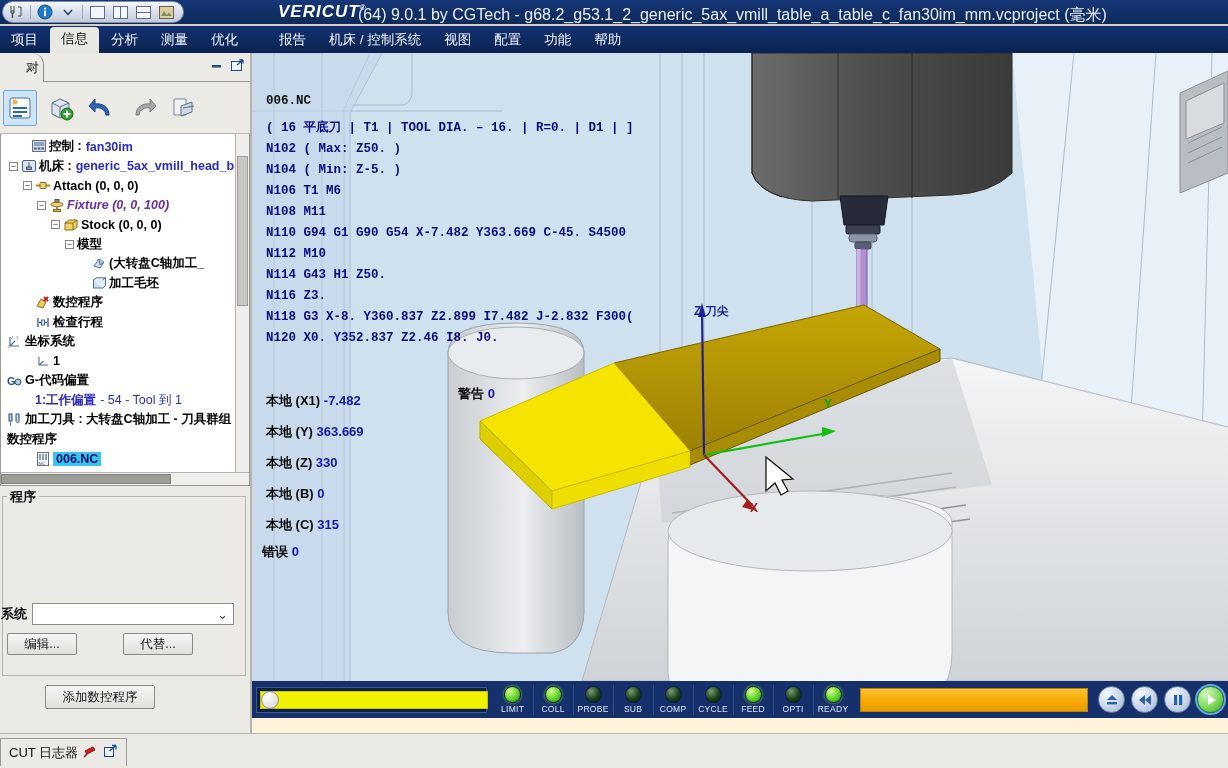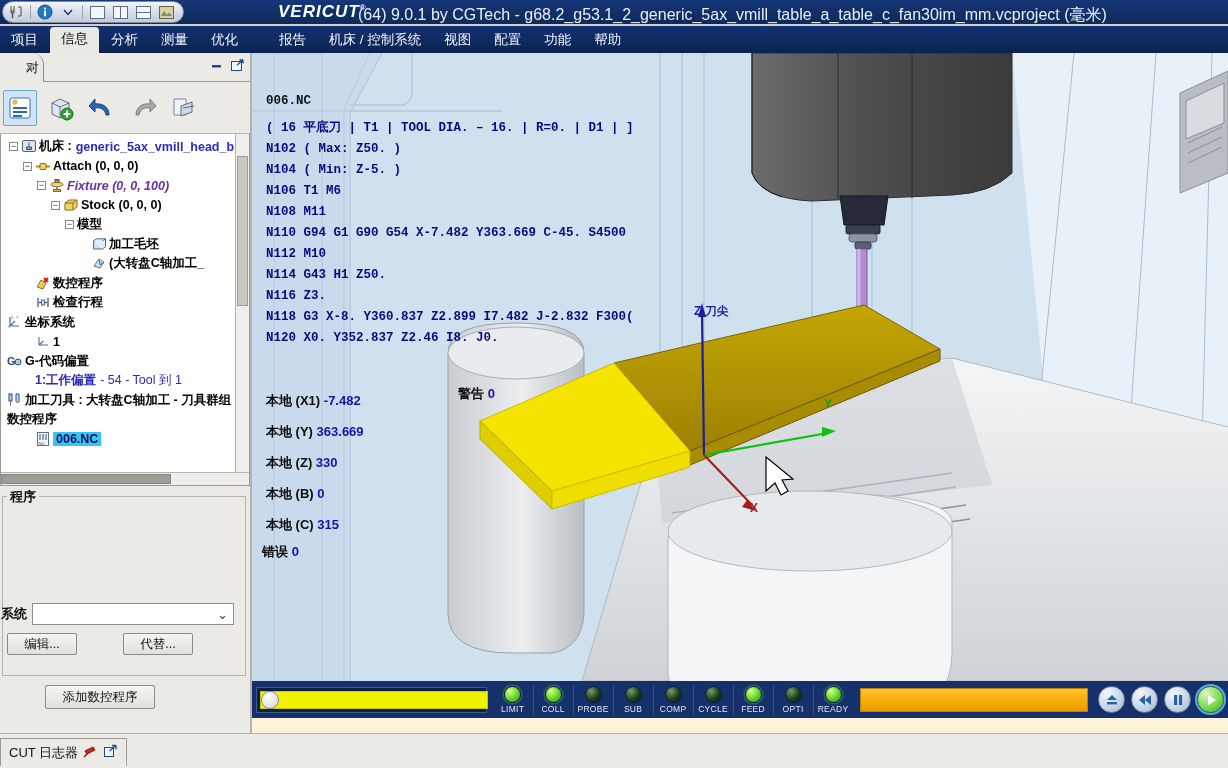--- a/index.html
+++ b/index.html
@@ -362,20 +362,34 @@
           <path d="M4 4 L16 4 L16 20 L4 20 Z" fill="#f1f3f6" stroke="#7a869a"></path>
           <path d="M11 11 L22 7 L22 17 L11 21 Z" fill="#cfd9e6" stroke="#5a6e89"></path>
           <path d="M13 13 L24 11" stroke="#5a6e89" fill="none"></path>
         </svg>
       </div>
     </div>
 
     <div class="tree">
       <div style="padding:3px 0 0 4px;">
 
+        <div class="trow" style="padding-left:14px;">
+          <span class="dashsp"></span>
+          <span class="ticon">
+            <svg width="14" height="13" viewBox="0 0 14 13">
+                <rect x="0.5" y="0.5" width="13" height="11" fill="#cfd8e4" stroke="#5e6f86"></rect>
+                <rect x="2" y="2" width="10" height="4" fill="#8fa3bd"></rect>
+                <rect x="2" y="7.5" width="2.5" height="2" fill="#4a5c74"></rect>
+                <rect x="5.8" y="7.5" width="2.5" height="2" fill="#4a5c74"></rect>
+                <rect x="9.4" y="7.5" width="2.5" height="2" fill="#4a5c74"></rect>
+              </svg>
+          </span>
+          <span class="tlabel-b">控制 :</span>
+          <span class="tlabel-blue" style="margin-left:4px">fan30im</span>
+        </div>
 
         <div class="trow" style="padding-left:4px;">
           <span class="exp">−</span>
           <span class="ticon">
             <svg width="14" height="13" viewBox="0 0 14 13">
                 <rect x="0.5" y="0.5" width="13" height="11" rx="1.5" fill="#dbe4f0" stroke="#4e6party"></rect>
                 <rect x="0.5" y="0.5" width="13" height="11" rx="1.5" fill="#dbe4f0" stroke="#4e6280"></rect>
                 <path d="M7 2.5 L7 7 M4.5 7 L9.5 7 L9.5 9.5 L4.5 9.5 Z" fill="#8fa3bd" stroke="#43566e"></path>
               </svg>
           </span>
@@ -420,37 +434,37 @@
 
         <div class="trow" style="padding-left:60px;">
           <span class="exp">−</span>
           <span class="tlabel-b">模型</span>
         </div>
 
         <div class="trow" style="padding-left:74px;">
           <span class="dashsp"></span>
           <span class="ticon">
             <svg width="14" height="13" viewBox="0 0 14 13">
+                <path d="M2 9 L7 2 L12 5 L8 11 Z" fill="#cfe0f2" stroke="#4d6f96"></path>
+                <path d="M7 2 L8 8 L12 5" fill="#b0cbe6" stroke="#4d6f96"></path>
+              </svg>
+          </span>
+          <span class="tlabel-b">(大转盘C轴加工_</span>
+        </div>
+
+        <div class="trow" style="padding-left:74px;">
+          <span class="dashsp"></span>
+          <span class="ticon">
+            <svg width="14" height="13" viewBox="0 0 14 13">
                 <rect x="1.5" y="3" width="9" height="8" fill="#cfe0f2" stroke="#4d6f96"></rect>
                 <path d="M1.5 3 L4.5 0.8 L13.5 0.8 L13.5 8.8 L10.5 11" fill="#e4eef8" stroke="#4d6f96"></path>
                 <path d="M10.5 3 L13.5 0.8" stroke="#4d6f96" fill="none"></path>
               </svg>
           </span>
           <span class="tlabel-b">加工毛坯</span>
-        </div>
-
-        <div class="trow" style="padding-left:74px;">
-          <span class="dashsp"></span>
-          <span class="ticon">
-            <svg width="14" height="13" viewBox="0 0 14 13">
-                <path d="M2 9 L7 2 L12 5 L8 11 Z" fill="#cfe0f2" stroke="#4d6f96"></path>
-                <path d="M7 2 L8 8 L12 5" fill="#b0cbe6" stroke="#4d6f96"></path>
-              </svg>
-          </span>
-          <span class="tlabel-b">(大转盘C轴加工_</span>
         </div>
 
         <div class="trow" style="padding-left:18px;">
           <span class="dashsp"></span>
           <span class="ticon">
             <svg width="14" height="13" viewBox="0 0 14 13">
                 <path d="M1 10 L5 3 L10 6 L7 12 Z" fill="#e9c96a" stroke="#8a6c10"></path>
                 <path d="M8 1 L12 5 M12 1 L8 5" stroke="#d01c1c" stroke-width="2"></path>
               </svg>
           </span>

